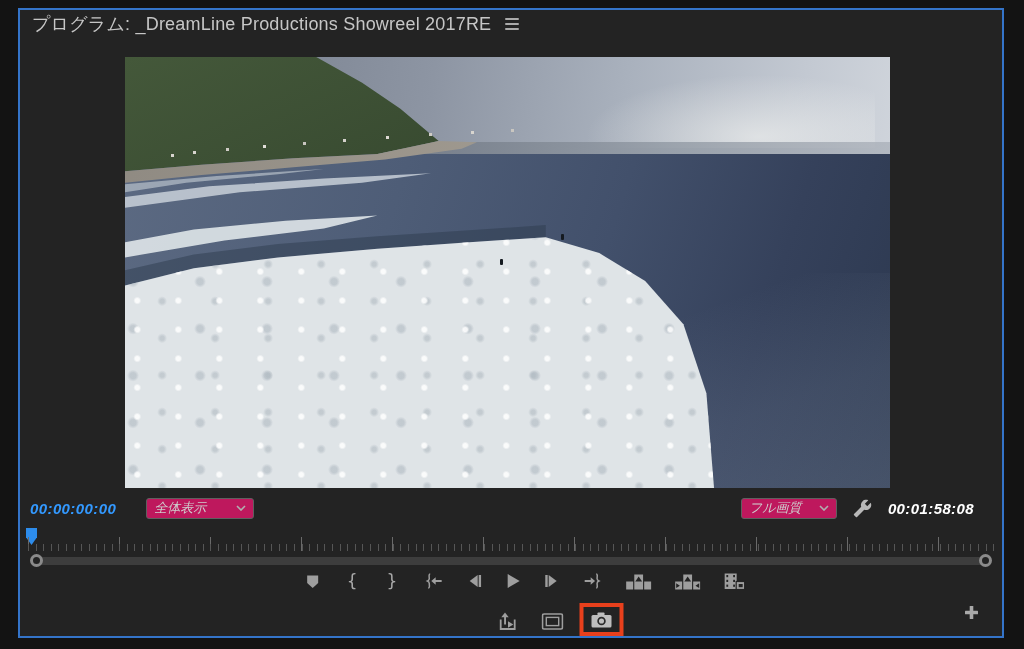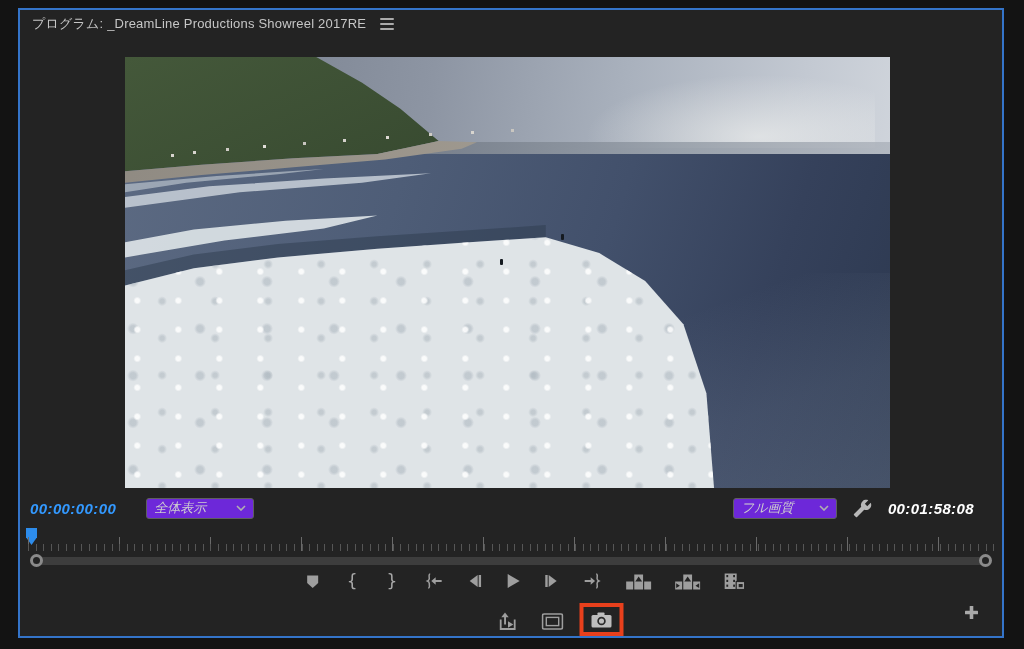--- a/index.html
+++ b/index.html
@@ -10,21 +10,21 @@
   }
   .panel{
     position:absolute;left:18px;top:8px;width:986px;height:630px;
     box-sizing:border-box;border:2px solid #3474c9;background:#232323;
   }
   
   .titlebar{
     position:absolute;left:0;top:0;right:0;height:28px;
     display:flex;align-items:center;padding-left:12px;gap:14px;
   }
-  .title{font-size:13px;color:#c6c6c6;letter-spacing:.2px;white-space:nowrap;}
+  .title{font-size:18px;color:#c6c6c6;letter-spacing:.2px;white-space:nowrap;}
   .hamburger{display:inline-flex;flex-direction:column;gap:2.5px;cursor:pointer;}
   .hamburger span{display:block;width:14px;height:2.4px;background:#aaa;border-radius:1px;}
   
   .viewport{
     position:absolute;left:105px;top:47px;width:765px;height:431px;
     overflow:hidden;background:linear-gradient(108deg,#5d6b83 0%,#4e5d77 35%,#42506b 60%,#35415b 80%,#2c384f 100%);
   }
   .viewport *{position:absolute;}
   .sky{top:0;left:0;right:0;height:22.5%;
     background:linear-gradient(97deg,#717987 0%,#8d95a3 40%,#a9b1bd 65%,#c3c9d2 88%,#cfd4db 100%);}
@@ -61,25 +61,25 @@
   .surfer.s1{left:49%;top:46.8%;}
   .surfer.s2{left:57%;top:41%;}
   
   .controls{position:absolute;left:0;right:0;top:484px;height:28px;
     display:flex;align-items:center;padding:0 28px 0 10px;box-sizing:border-box;font-style:italic;}
   .tc{font-size:15px;font-weight:bold;letter-spacing:.4px;white-space:nowrap;}
   .tc.current{color:#3399ff;cursor:pointer;}
   .tc.total{color:#ffffff;}
   .dropdown{
     display:flex;align-items:center;justify-content:space-between;
-    height:21px;border:1px solid #5f5f5f;border-radius:3px;background:#6d28d9;
+    height:21px;border:1px solid #5f5f5f;border-radius:3px;background:#be185d;
     padding:4px 7px;font-size:13px;color:#cfcfcf;cursor:pointer;box-sizing:border-box;
   }
   .dd-fit{width:108px;margin-left:30px;}
-  .dd-quality{width:104px;margin-left:auto;}
+  .dd-quality{width:96px;margin-left:auto;}
   .wrench-btn{margin-left:16px;margin-right:16px;cursor:pointer;display:flex;}
   
   .scrubber{position:absolute;left:0;right:0;top:516px;height:38px;}
   .playhead{position:absolute;left:6px;top:2px;width:11px;height:17px;background:#2d8ceb;cursor:pointer;
     clip-path:polygon(0 0,100% 0,100% 55%,50% 100%,0 55%);}
   .ruler{position:absolute;left:8px;right:8px;top:10px;height:16px;cursor:pointer;}
   .ruler .minor{position:absolute;left:0;right:0;bottom:1px;height:7px;
     background:repeating-linear-gradient(to right,#565656 0 1px,transparent 1px 7.6px);}
   .ruler .major{position:absolute;left:0;right:0;bottom:1px;height:14px;
     background:repeating-linear-gradient(to right,#6a6a6a 0 1px,transparent 1px 91px);}

